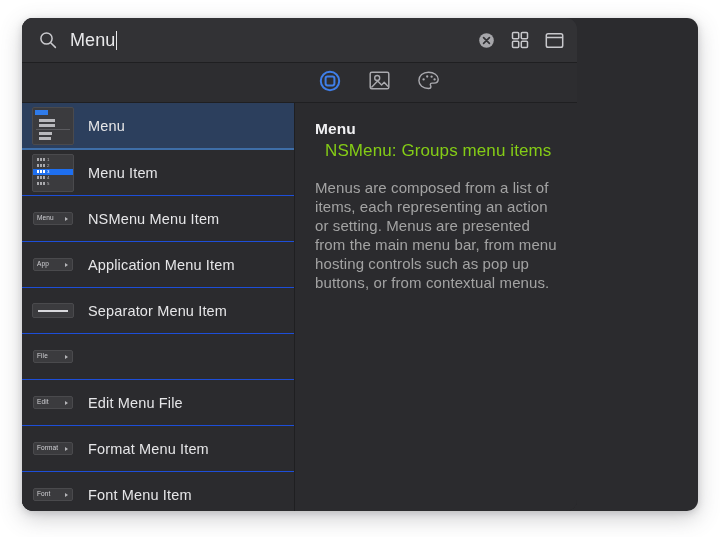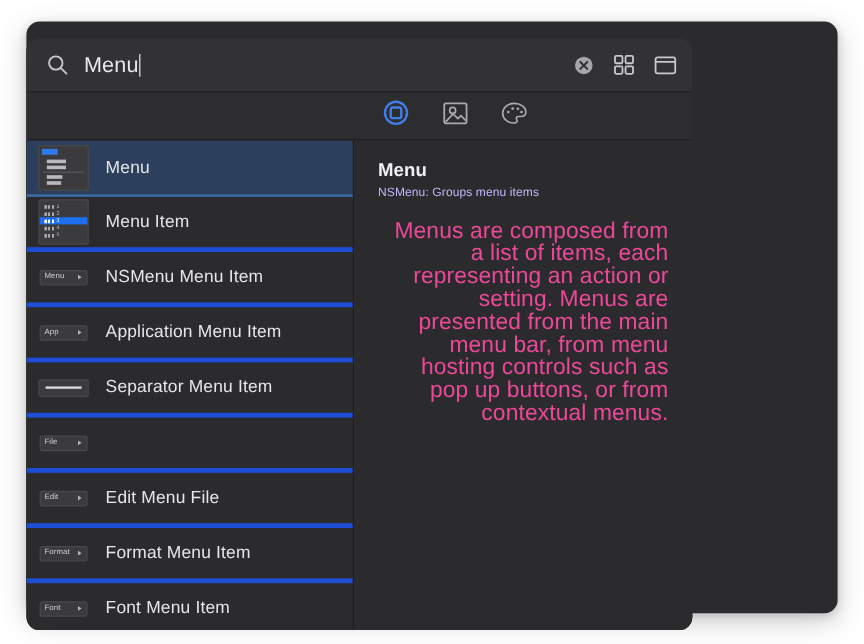--- a/index.html
+++ b/index.html
@@ -30,21 +30,21 @@
     border-radius: 11px;
     box-shadow: 0 7px 22px rgba(90,90,95,0.30),
                 0 2px 7px rgba(90,90,95,0.22);
     background: #2b2b2e;
   }
 
   
   #window {
     position: absolute;
     left: 22px;
-    top: 32px;
+    top: 18px;
     width: 555px;
     height: 493px;
     border-radius: 11px;
     overflow: hidden;
     background: #2b2b2e;
     display: flex;
     flex-direction: column;
   }
 
   
@@ -118,21 +118,21 @@
     overflow: hidden;
     position: relative;
   }
 
   .row {
     height: 46px;
     display: flex;
     align-items: center;
     padding-left: 8px;
     box-sizing: border-box;
-    border-bottom: 4px solid #1d4ed8;
+    border-bottom: 1px solid #1d4ed8;
     cursor: default;
   }
   .row.selected {
     background: #2c3f5d;
     border-bottom: 2px solid #3e6ea8;
     height: 47px;
   }
   .row-icon {
     width: 46px;
     min-width: 46px;
@@ -230,33 +230,32 @@
     overflow: hidden;
   }
   .d-title {
     font-size: 15.5px;
     font-weight: bold;
     color: #f0f0f2;
     margin: 0 0 3px 0;
     letter-spacing: 0.1px;
   }
   .d-sub {
-    font-size: 10px;
-    color: #c4b5fd;
-    margin: 0 0 17px 0;
+    font-size: 17px;
+    color: #84cc16;
+    margin: 0 0 17px 10px;
     letter-spacing: 0.1px;
   }
   .d-body {
-    font-size: 19px;
+    font-size: 15px;
     line-height: 19px;
-    color: #ec4899;
+    color: #a3a3a3;
     margin: 0;
     letter-spacing: 0.1px;
     max-width: 382px;
-    text-align: right;
   }
 </style>
 </head>
 <body>
 
 <div id="stage">
 
   <div id="shadow"></div>
 
   <div id="window">

